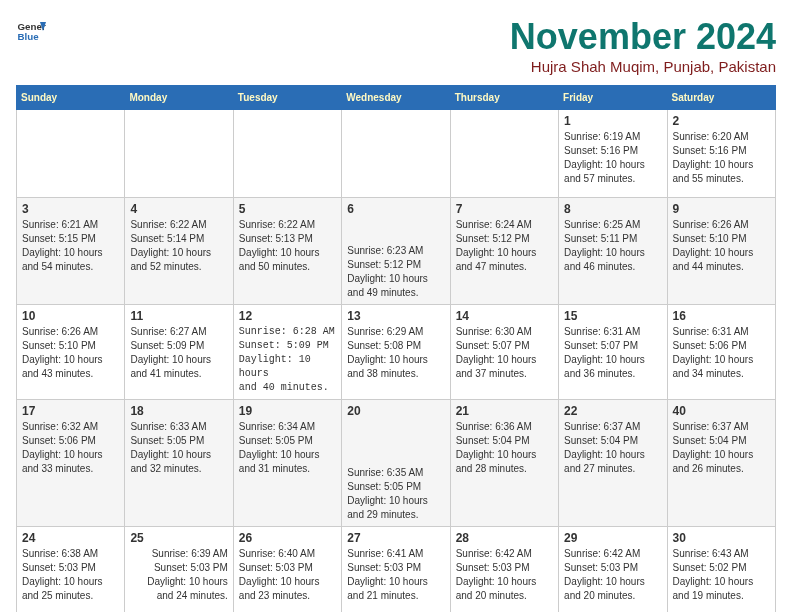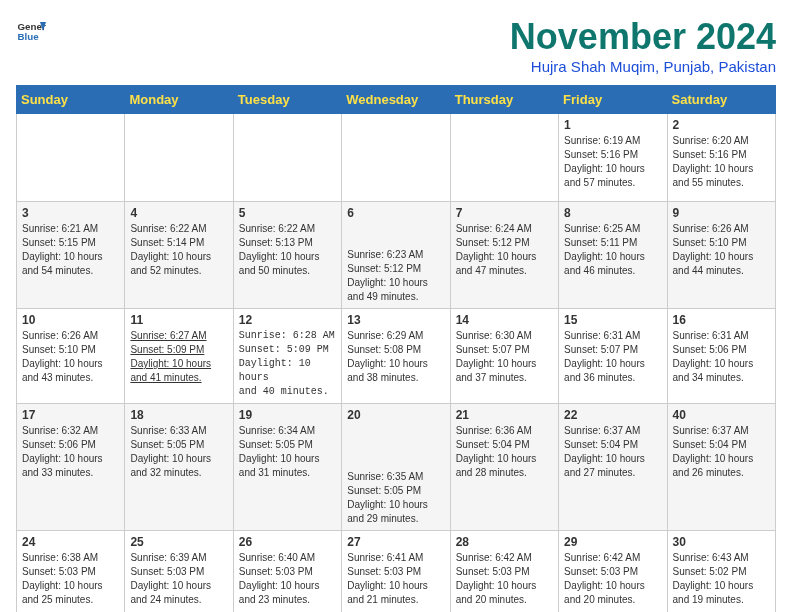--- a/index.html
+++ b/index.html
@@ -29,31 +29,31 @@
       text-align: right;
     }
     .month-title {
       font-size: 36px;
       font-weight: bold;
       color: #0f766e;
       margin-left: 10px;
     }
     .subtitle {
       font-size: 15px;
-      color: #1d4ed8;
+      color: #7f1d1d;
     }
     table {
       width: 100%;
       border-collapse: collapse;
       table-layout: fixed;
     }
     th {
       background-color: #2a6db5;
-      color: #fde047;
-      font-size: 13px;
+      color: #fef9c3;
+      font-size: 10px;
       font-weight: bold;
       padding: 6px 4px;
       text-align: left;
       border: 1px solid #2a6db5;
     }
     td {
       vertical-align: top;
       border: 1px solid #ccc;
       padding: 4px 5px;
       font-size: 10px;
@@ -182,21 +182,21 @@
       <tr>
         <td>
           <span class="day-num">10</span>
           <div class="day-info" style="white-space: pre-line;">Sunrise: 6:26 AM
 Sunset: 5:10 PM
 Daylight: 10 hours
 and 43 minutes.</div>
         </td>
         <td>
           <span class="day-num">11</span>
-          <div class="day-info" style="white-space: pre-line; text-decoration: underline;">Sunrise: 6:27 AM
+          <div class="day-info" style="white-space: pre-line;">Sunrise: 6:27 AM
 Sunset: 5:09 PM
 Daylight: 10 hours
 and 41 minutes.</div>
         </td>
         <td>
           <span class="day-num">12</span>
           <div class="day-info" style="white-space: pre-line; font-family: Liberation Mono, monospace;">Sunrise: 6:28 AM
 Sunset: 5:09 PM
 Daylight: 10 hours
 and 40 minutes.</div>
@@ -284,21 +284,21 @@
       <tr>
         <td>
           <span class="day-num">24</span>
           <div class="day-info" style="white-space: pre-line;">Sunrise: 6:38 AM
 Sunset: 5:03 PM
 Daylight: 10 hours
 and 25 minutes.</div>
         </td>
         <td>
           <span class="day-num">25</span>
-          <div class="day-info" style="white-space: pre-line;">Sunrise: 6:39 AM
+          <div class="day-info" style="white-space: pre-line; text-align: right;">Sunrise: 6:39 AM
 Sunset: 5:03 PM
 Daylight: 10 hours
 and 24 minutes.</div>
         </td>
         <td>
           <span class="day-num">26</span>
           <div class="day-info" style="white-space: pre-line;">Sunrise: 6:40 AM
 Sunset: 5:03 PM
 Daylight: 10 hours
 and 23 minutes.</div>

